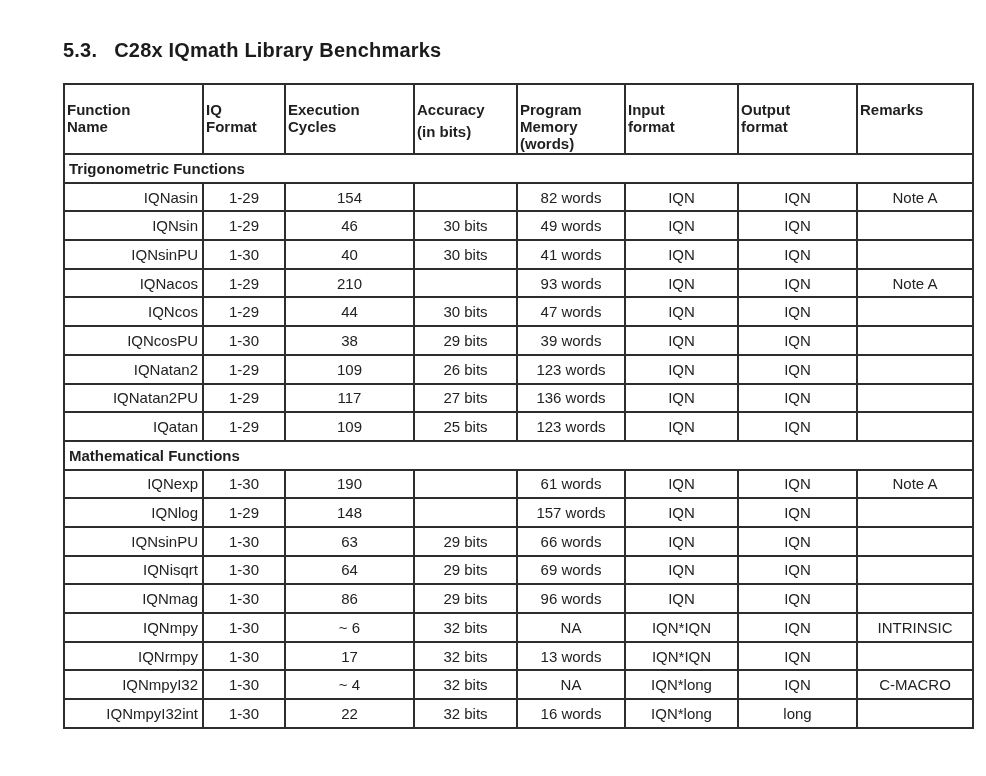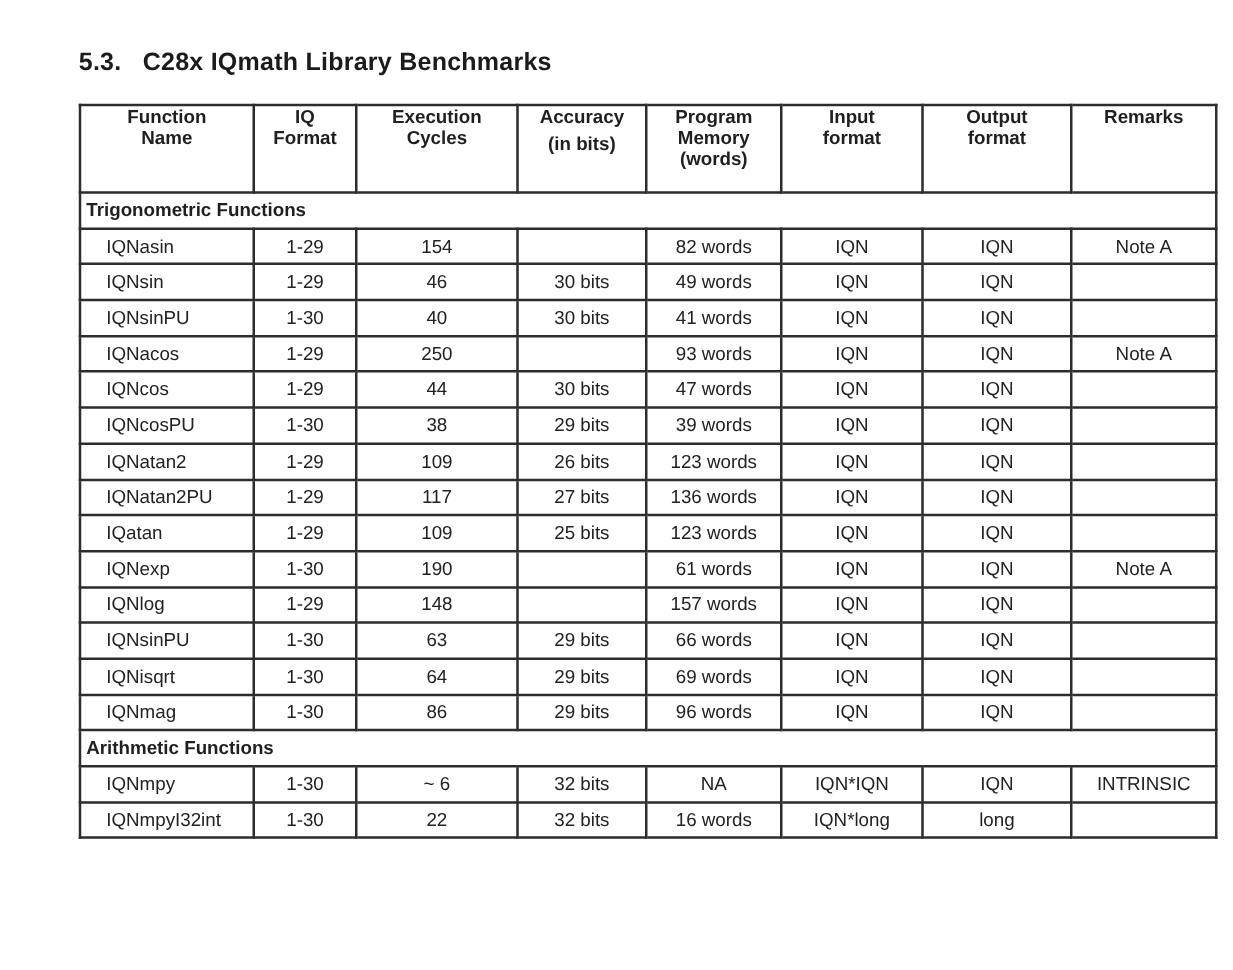--- a/index.html
+++ b/index.html
@@ -48,35 +48,35 @@
   table.benchmarks td {
     border: 2px solid #2d2d2d;
     font-size: 15px;
     overflow: hidden;
     white-space: nowrap;
     box-sizing: border-box;
   }
   table.benchmarks thead th {
     height: 70px;
     vertical-align: top;
-    padding: 0 2px 0 2px;
+    padding: 16px 2px 0 2px;
     font-weight: 700;
     line-height: 17px;
-    text-align: center;
+    text-align: left;
     color: #1f1f1f;
   }
   table.benchmarks tbody td {
     height: 28.7px;
     padding: 0 4px;
     text-align: center;
     vertical-align: middle;
     color: #222222;
   }
   table.benchmarks tbody td.col-left {
-    text-align: left;
+    text-align: right;
     padding-left: 20px;
   }
   table.benchmarks tbody tr.section-row td {
     font-weight: 700;
     text-align: left;
     color: #1f1f1f;
   }
   .hdr-line { display: block; }
   .hdr-gap { display: block; height: 5px; }
 </style>
@@ -165,21 +165,21 @@
           <td>40</td>
           <td>30 bits</td>
           <td>41 words</td>
           <td>IQN</td>
           <td>IQN</td>
           <td></td>
         </tr>
         <tr>
           <td class="col-left">IQNacos</td>
           <td>1-29</td>
-          <td>250</td>
+          <td>210</td>
           <td></td>
           <td>93 words</td>
           <td>IQN</td>
           <td>IQN</td>
           <td>Note A</td>
         </tr>
         <tr>
           <td class="col-left">IQNcos</td>
           <td>1-29</td>
           <td>44</td>
@@ -222,20 +222,23 @@
         <tr>
           <td class="col-left">IQatan</td>
           <td>1-29</td>
           <td>109</td>
           <td>25 bits</td>
           <td>123 words</td>
           <td>IQN</td>
           <td>IQN</td>
           <td></td>
         </tr>
+        <tr class="section-row">
+          <td colspan="8">Mathematical Functions</td>
+        </tr>
         <tr>
           <td class="col-left">IQNexp</td>
           <td>1-30</td>
           <td>190</td>
           <td></td>
           <td>61 words</td>
           <td>IQN</td>
           <td>IQN</td>
           <td>Note A</td>
         </tr>
@@ -271,33 +274,50 @@
         </tr>
         <tr>
           <td class="col-left">IQNmag</td>
           <td>1-30</td>
           <td>86</td>
           <td>29 bits</td>
           <td>96 words</td>
           <td>IQN</td>
           <td>IQN</td>
           <td></td>
-        </tr>
-        <tr class="section-row">
-          <td colspan="8">Arithmetic Functions</td>
         </tr>
         <tr>
           <td class="col-left">IQNmpy</td>
           <td>1-30</td>
           <td>~ 6</td>
           <td>32 bits</td>
           <td>NA</td>
           <td>IQN*IQN</td>
           <td>IQN</td>
           <td>INTRINSIC</td>
+        </tr>
+        <tr>
+          <td class="col-left">IQNrmpy</td>
+          <td>1-30</td>
+          <td>17</td>
+          <td>32 bits</td>
+          <td>13 words</td>
+          <td>IQN*IQN</td>
+          <td>IQN</td>
+          <td></td>
+        </tr>
+        <tr>
+          <td class="col-left">IQNmpyI32</td>
+          <td>1-30</td>
+          <td>~ 4</td>
+          <td>32 bits</td>
+          <td>NA</td>
+          <td>IQN*long</td>
+          <td>IQN</td>
+          <td>C-MACRO</td>
         </tr>
         <tr>
           <td class="col-left">IQNmpyI32int</td>
           <td>1-30</td>
           <td>22</td>
           <td>32 bits</td>
           <td>16 words</td>
           <td>IQN*long</td>
           <td>long</td>
           <td></td>

